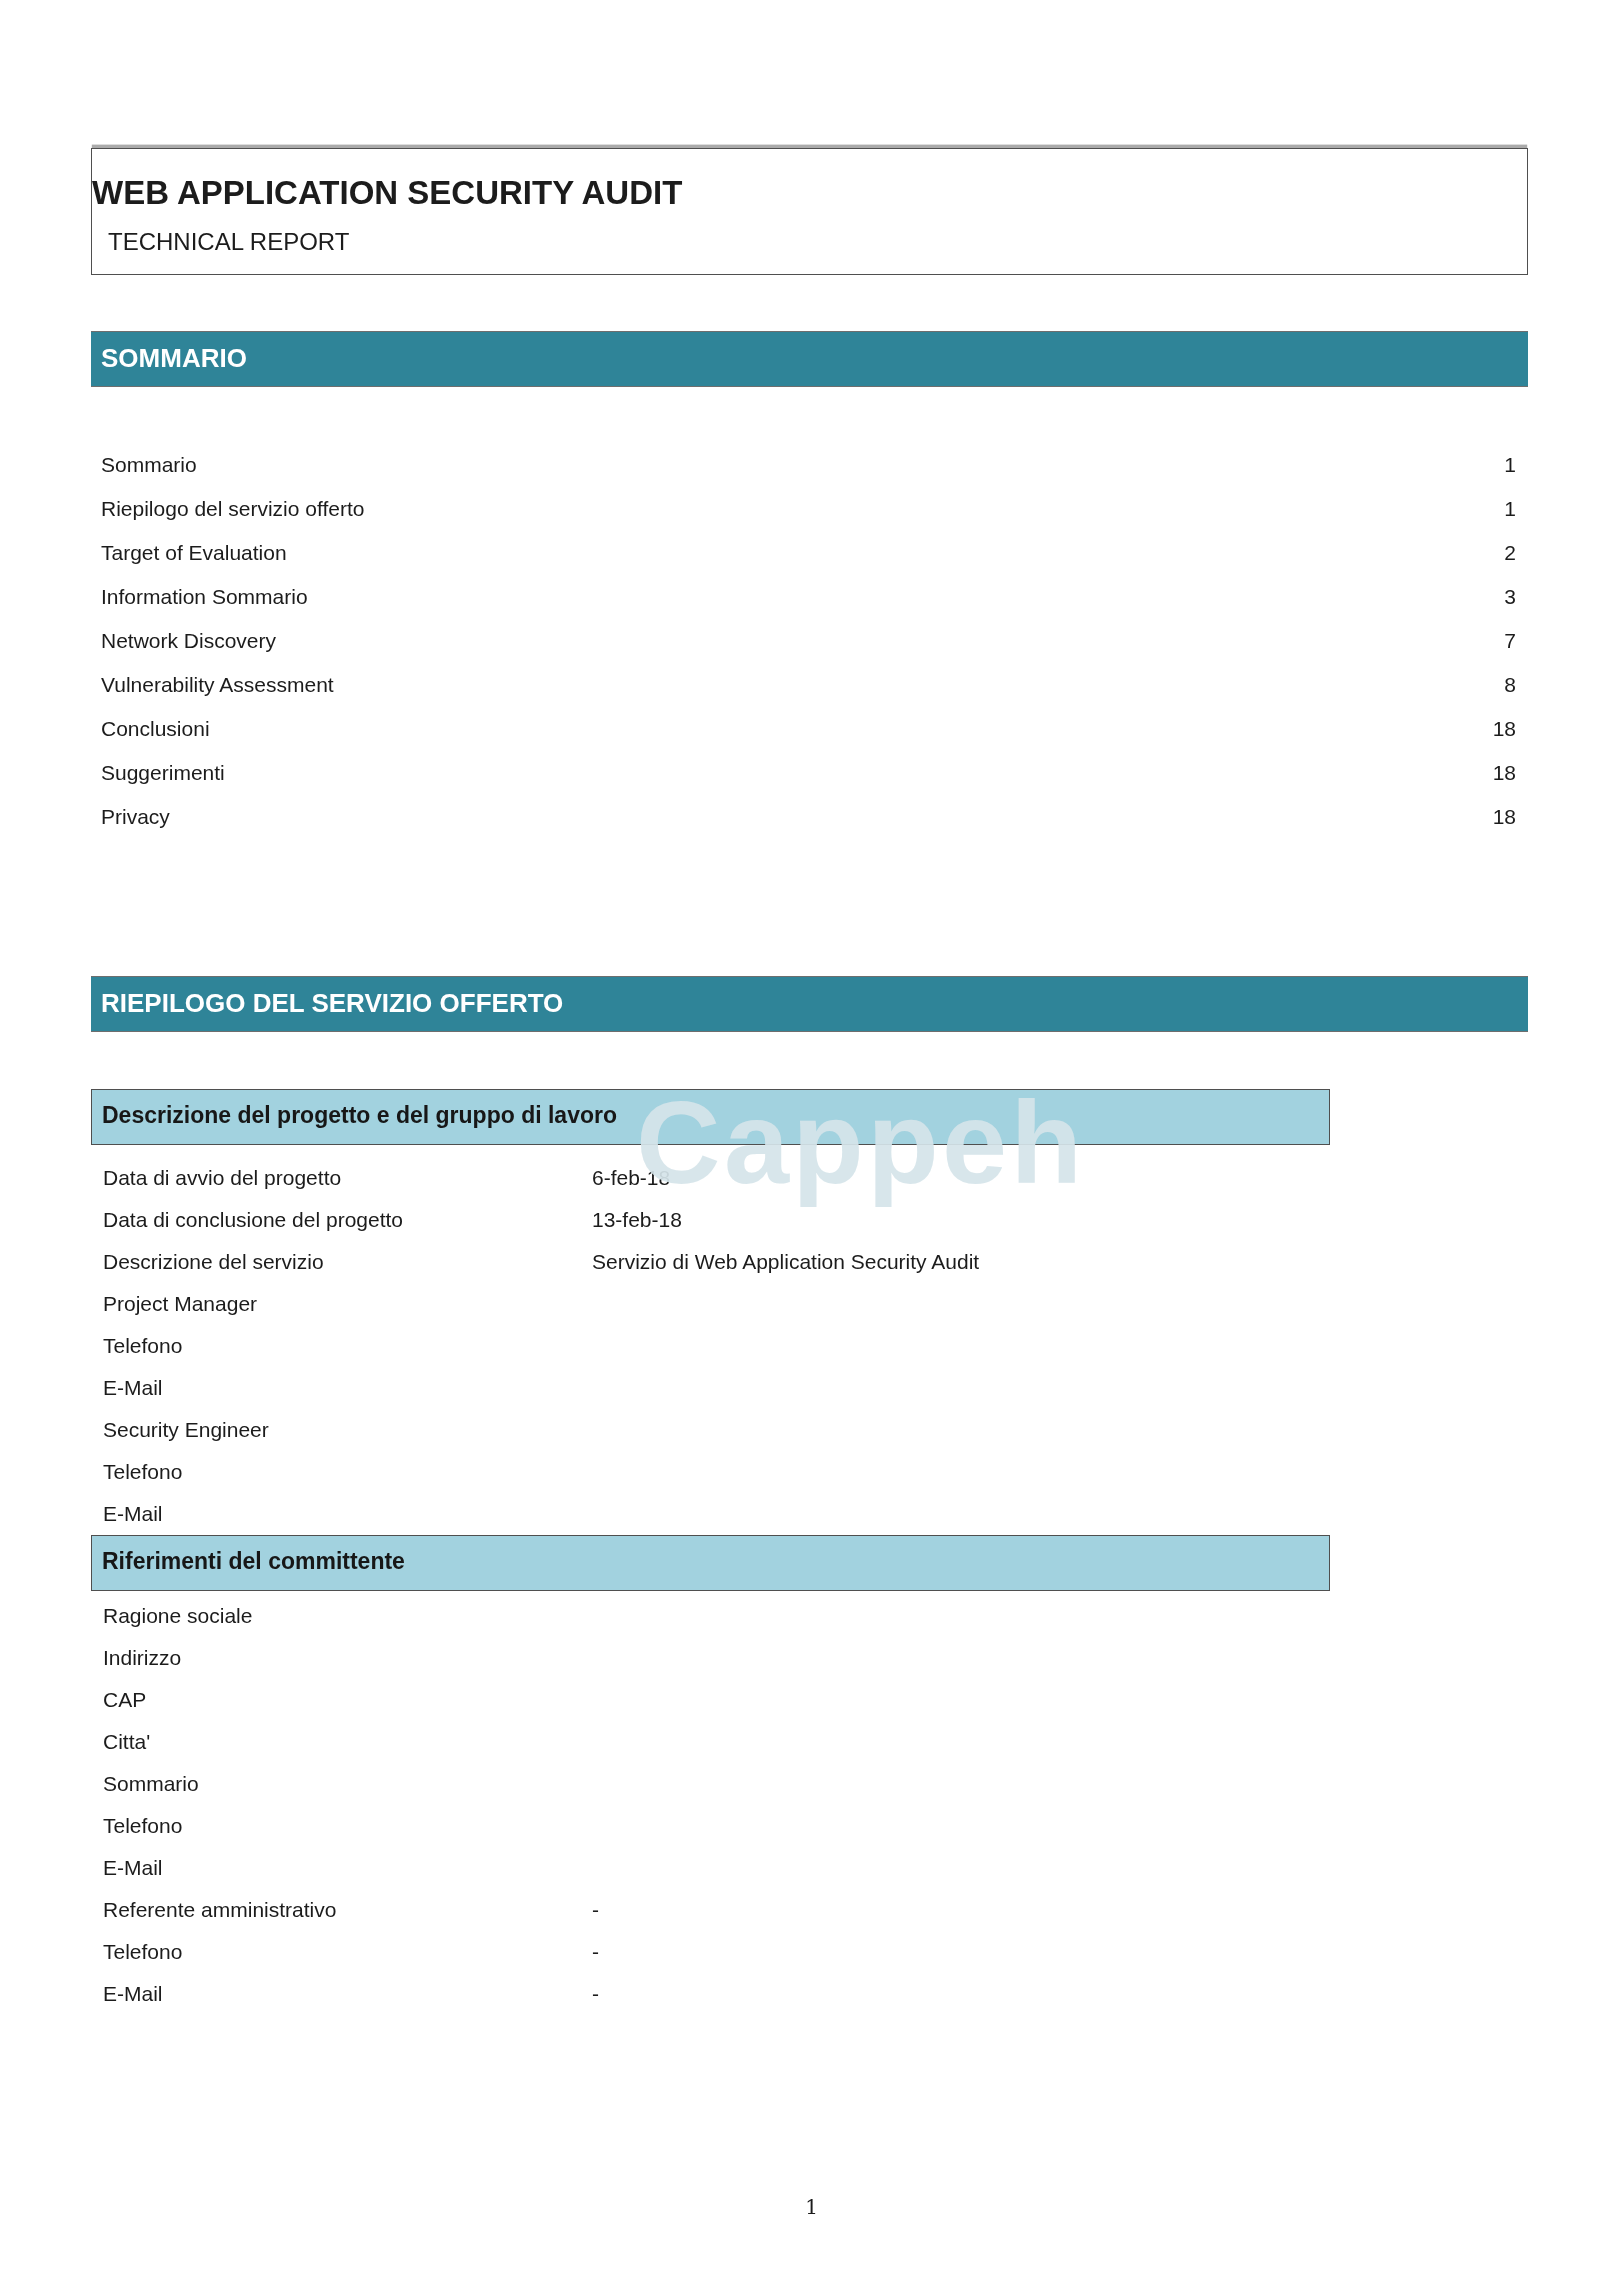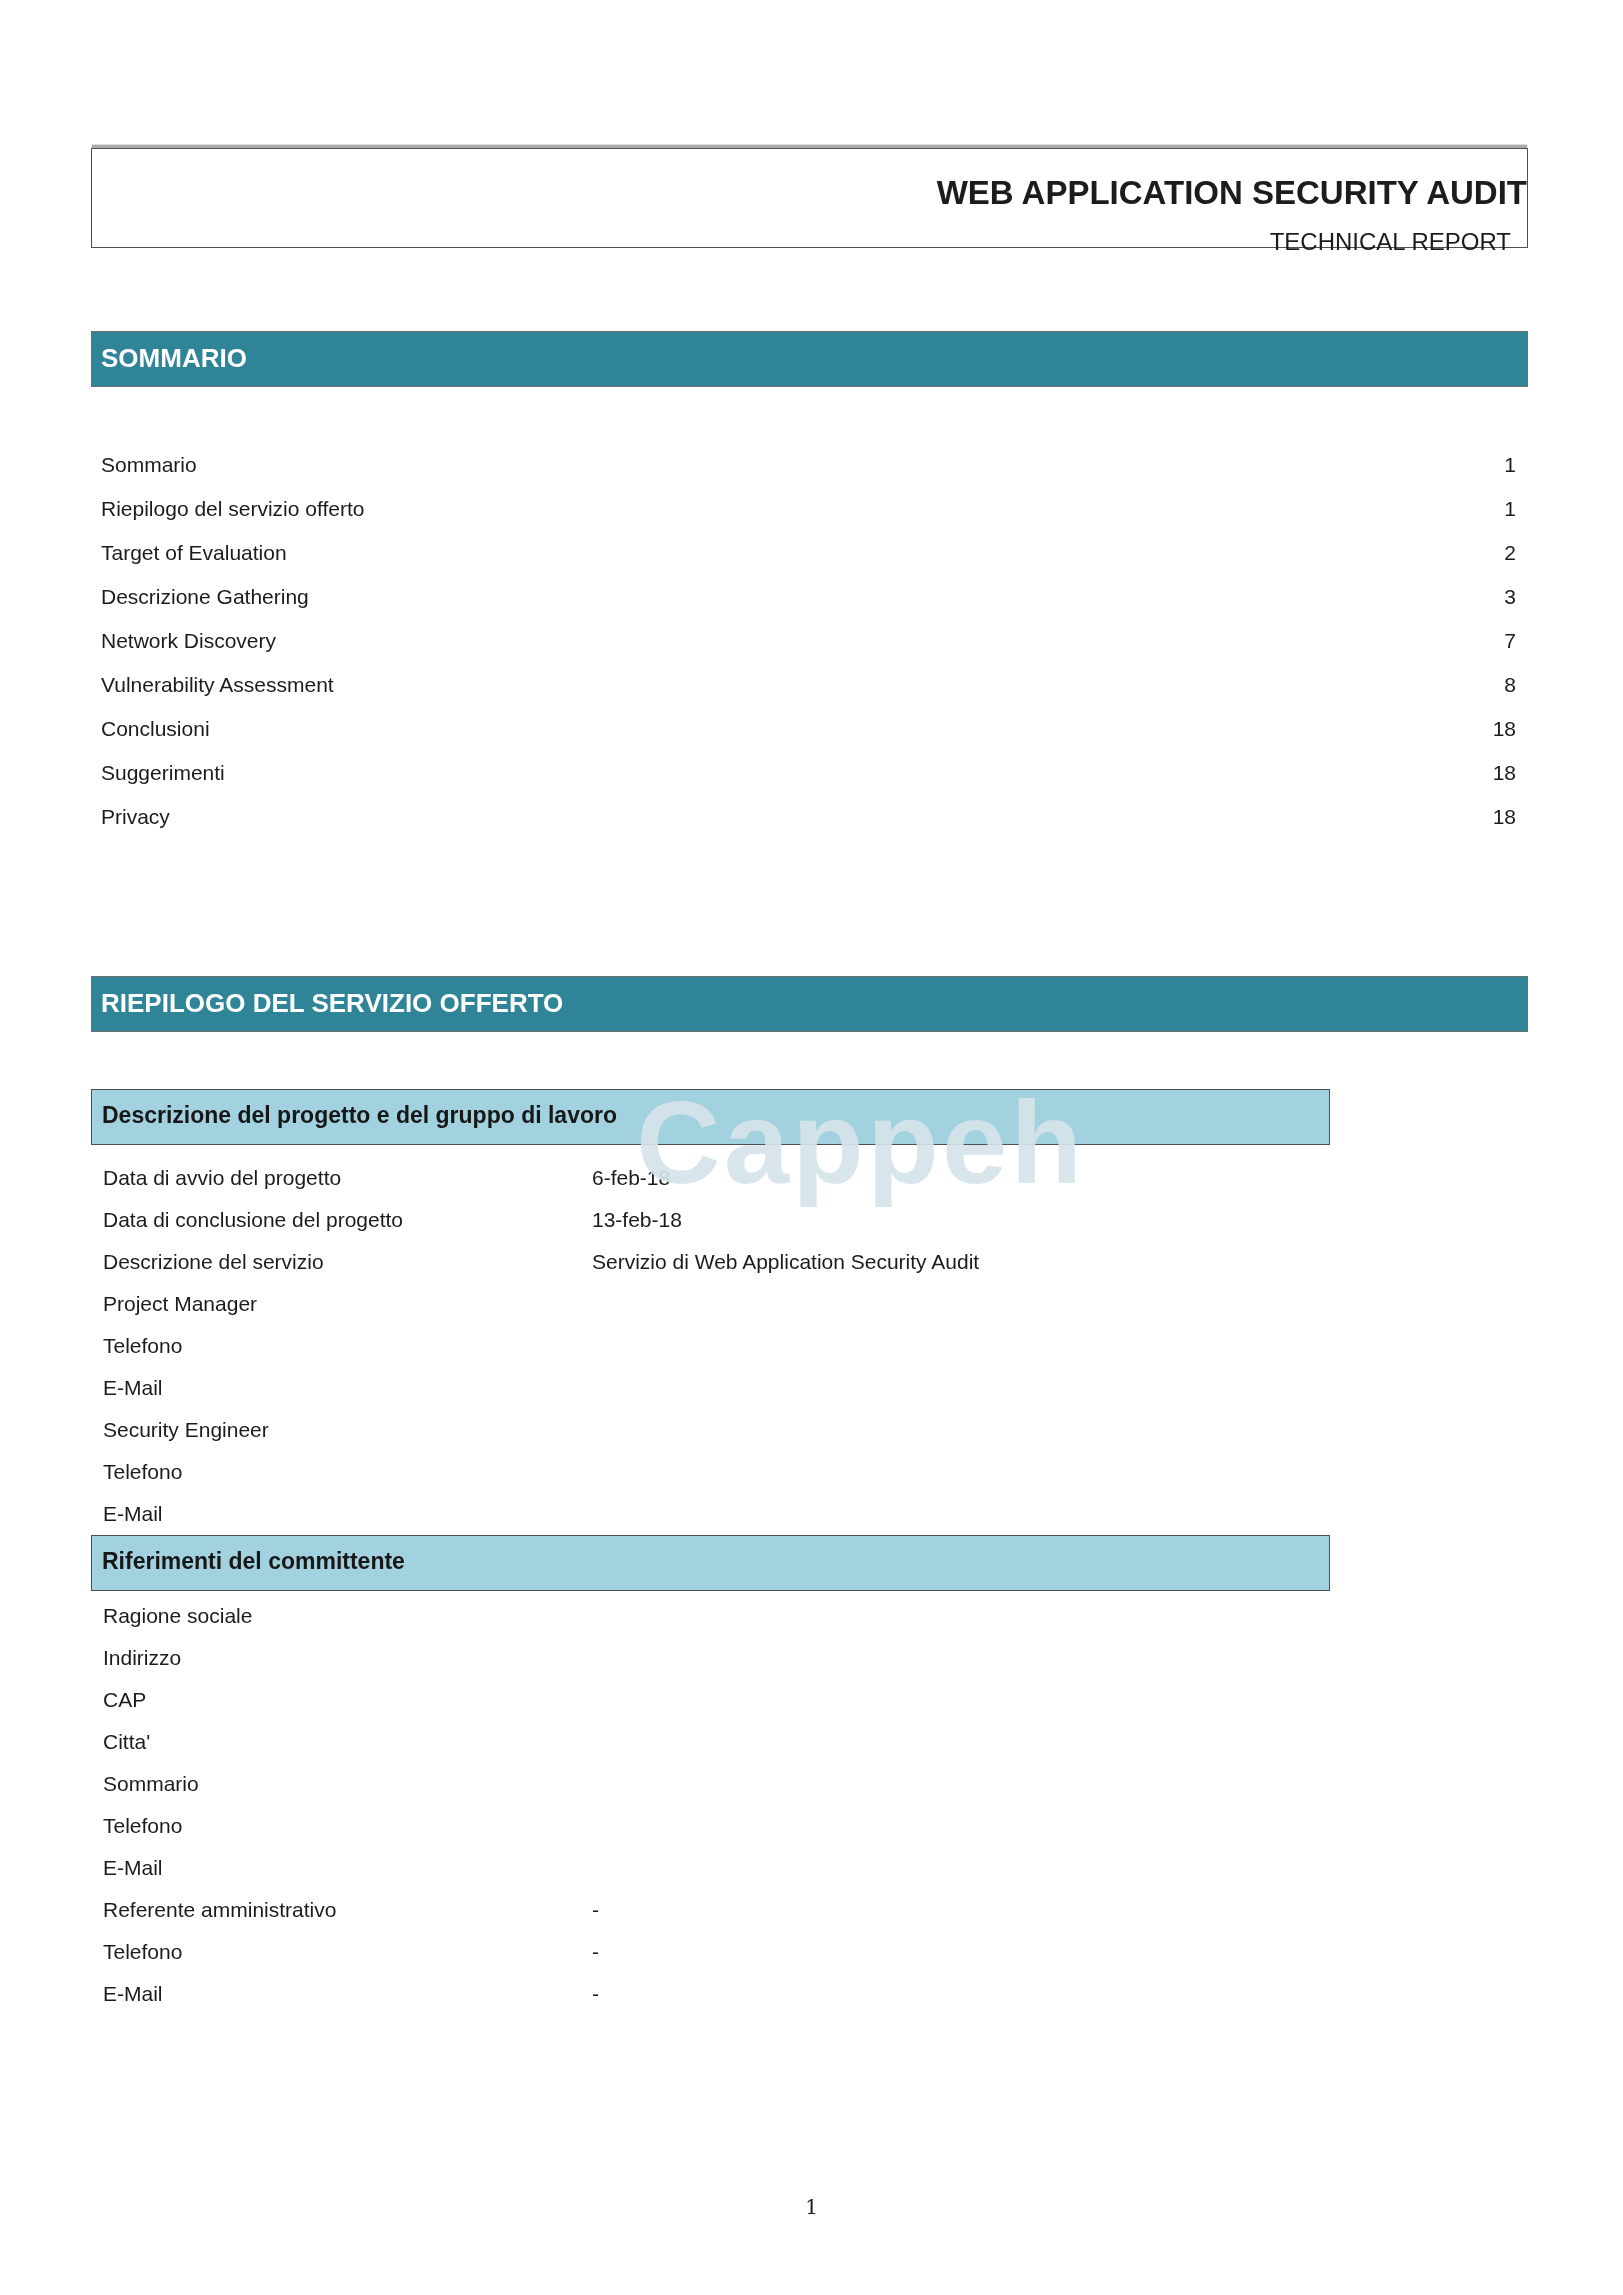--- a/index.html
+++ b/index.html
@@ -6,25 +6,25 @@
   .page{
     position:relative;
     width:1623px;height:2295px;
     background:#ffffff;
     font-family:"Liberation Sans",sans-serif;
     color:#1c1c1c;
     overflow:hidden;
   }
   
   .title-box{
-    position:absolute;left:91px;top:148px;width:1437px;height:100px;
+    position:absolute;left:91px;top:148px;width:1437px;height:127px;
     border:1.7px solid #4f4f4f;
     box-shadow:0 -4.2px 0 -0.8px #ababab;
     background:#fff;
-    text-align:right;
+    text-align:left;
     box-sizing:border-box;
   }
   .title-box .doc-title{
     margin:25px 0 5px 0;
     font-size:33px;font-weight:bold;letter-spacing:0px;
   }
   .title-box .doc-subtitle{
     margin:16px;font-size:24px;font-weight:normal;
   }
   
@@ -114,21 +114,21 @@
         <span class="toc-label">Riepilogo del servizio offerto</span>
         <span class="toc-page">1</span>
       </div>
 
       <div class="toc-row">
         <span class="toc-label">Target of Evaluation</span>
         <span class="toc-page">2</span>
       </div>
 
       <div class="toc-row">
-        <span class="toc-label">Descrizione Gathering</span>
+        <span class="toc-label">Information Sommario</span>
         <span class="toc-page">3</span>
       </div>
 
       <div class="toc-row">
         <span class="toc-label">Network Discovery</span>
         <span class="toc-page">7</span>
       </div>
 
       <div class="toc-row">
         <span class="toc-label">Vulnerability Assessment</span>

